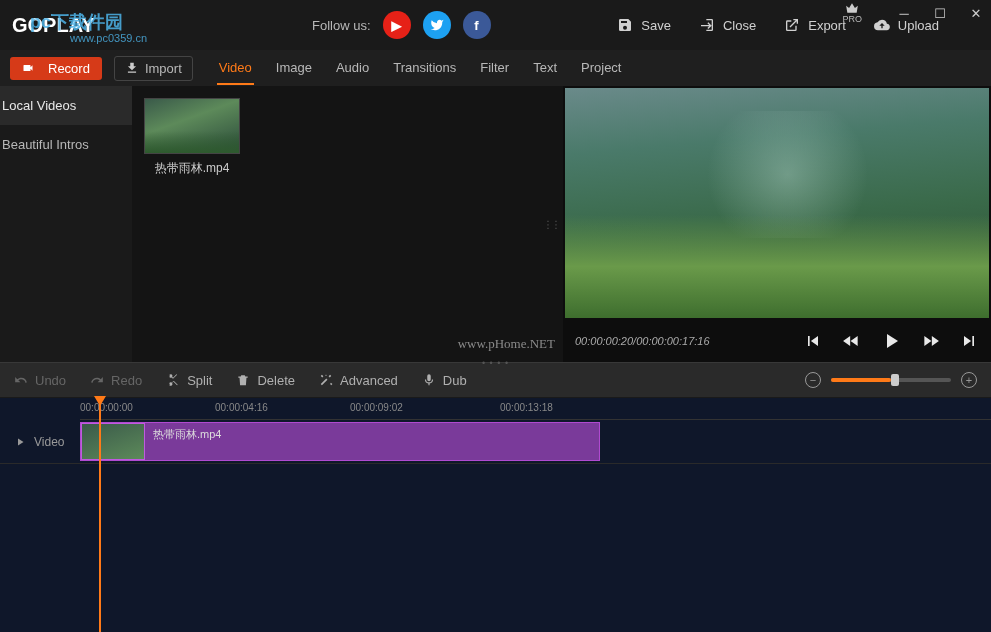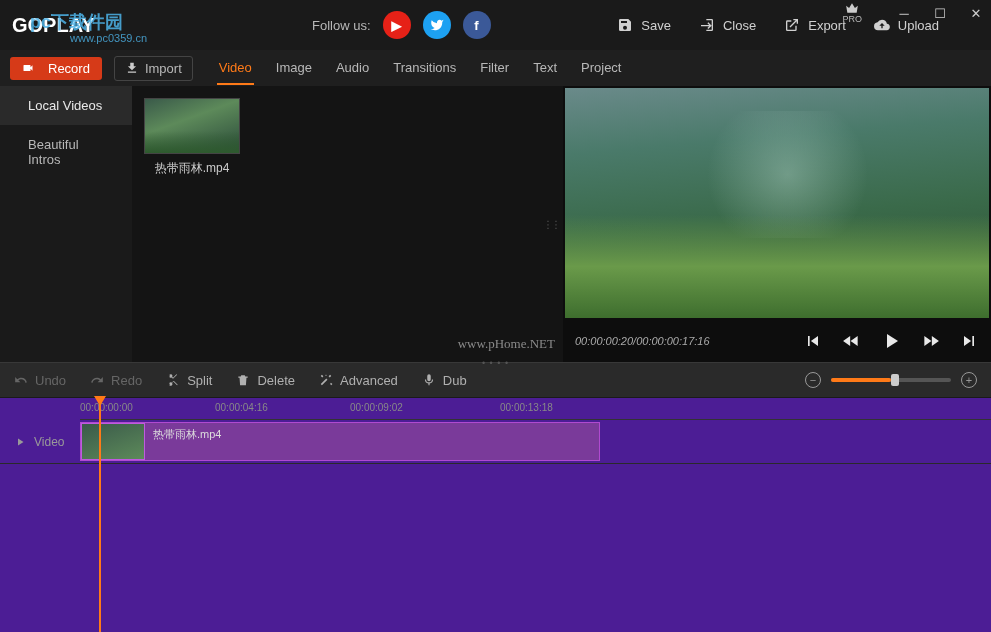--- a/index.html
+++ b/index.html
@@ -23,21 +23,21 @@
 
 .toolbar-row { height: 36px; background: #1f1f1f; display: flex; align-items: center; }
 .btn-record { background: #d63a18; margin-left: 10px; padding: 4px 12px; border-radius: 3px; display: flex; align-items: center; gap: 14px; color: #fff; cursor: pointer; }
 .btn-import { margin-left: 12px; padding: 4px 10px; display: flex; align-items: center; gap: 6px; cursor: pointer; border: 1px solid #444; border-radius: 3px; }
 .tabs { display: flex; gap: 20px; margin-left: 24px; }
 .tab { padding: 8px 2px; cursor: pointer; color: #b8b8b8; border-bottom: 2px solid transparent; }
 .tab.active { color: #ff7a18; border-bottom-color: #ff7a18; }
 
 .mid-area { display: flex; height: 276px; }
 .sidebar { width: 132px; background: #1a1a1a; }
-.side-item { padding: 12px 28px; cursor: pointer; }
+.side-item { padding: 12px 2px; cursor: pointer; }
 .side-item.active { background: #2a2a2a; color: #e8e8e8; }
 .library { flex: 1; background: #141414; padding: 12px; position: relative; display: flex; align-items: flex-start; }
 .thumb-card { width: 96px; text-align: center; cursor: pointer; }
 .thumb-box { width: 96px; height: 56px; background: linear-gradient(160deg, #3a5a4a 0%, #5d8a5a 40%, #2a4a3a 100%); border: 1px solid #444; position: relative; overflow: hidden; }
 .thumb-box::after { content:""; position:absolute; bottom:0; left:0; right:0; height:22px; background: linear-gradient(0deg, #2e5a2e, transparent); }
 .thumb-label { font-size: 12px; margin-top: 6px; color: #ccc; }
 .drag-handle { position: absolute; right: 4px; top: 50%; transform: translateY(-50%); color: #555; font-size: 10px; letter-spacing: -2px; }
 .watermark1 { position: absolute; right: 8px; bottom: 10px; color: #8a8a8a; font-size: 13px; font-family: serif; }
 
 .preview-panel { width: 428px; background: #0d0d0d; display: flex; flex-direction: column; }
@@ -53,21 +53,21 @@
 .ebtn .eico { width: 14px; height: 14px; fill: #b0b0b0; }
 .ebtn.disabled { color: #666; }
 .ebtn.disabled .eico { fill: #666; }
 .zoom-controls { margin-left: auto; display: flex; align-items: center; gap: 10px; }
 .zoom-track { width: 120px; height: 4px; background: #555; position: relative; border-radius: 2px; }
 .zoom-fill { position: absolute; left: 0; top: 0; height: 100%; width: 50%; background: #ff7a18; border-radius: 2px; }
 .zoom-thumb { position: absolute; left: 50%; top: -4px; width: 8px; height: 12px; background: #ccc; border-radius: 2px; }
 .zbtn { width: 16px; height: 16px; border-radius: 50%; border: 1.5px solid #999; display: flex; align-items: center; justify-content: center; font-size: 11px; color: #999; cursor: pointer; }
 .grip-dots { position: absolute; left: 50%; top: -5px; transform: translateX(-50%); color: #555; font-size: 9px; letter-spacing: 1px; }
 
-.timeline-area { height: 234px; background: #4c1d95; position: relative; }
+.timeline-area { height: 234px; background: #0f172a; position: relative; }
 .ruler { height: 22px; position: relative; margin-left: 80px; border-bottom: 1px solid #333; }
 .ruler-mark { position: absolute; top: 4px; font-size: 10px; color: #888; }
 .playhead { position: absolute; top: 0; bottom: 0; width: 2px; background: #ff7a18; left: 99px; z-index: 5; }
 .playhead::before { content:""; position:absolute; top:-2px; left:-5px; width:12px; height:10px; background:#ff7a18; clip-path: polygon(0 0, 100% 0, 50% 100%); }
 .track-row { height: 44px; display: flex; align-items: center; border-bottom: 1px solid #2a2a2a; }
 .track-header { width: 80px; display: flex; align-items: center; gap: 8px; padding-left: 14px; color: #999; font-size: 12px; }
 .track-lane { flex: 1; height: 100%; position: relative; }
 .clip { position: absolute; left: 0; top: 2px; bottom: 2px; width: 520px; border: 1px solid #b04ad0; display: flex; }
 .clip-thumb { width: 64px; background: linear-gradient(160deg, #3a5a4a, #5d8a5a); border: 1px solid #c05ae0; }
 .clip-body { flex: 1; background: #7a3a9a; padding: 4px 8px; font-size: 11px; color: #ddd; }

